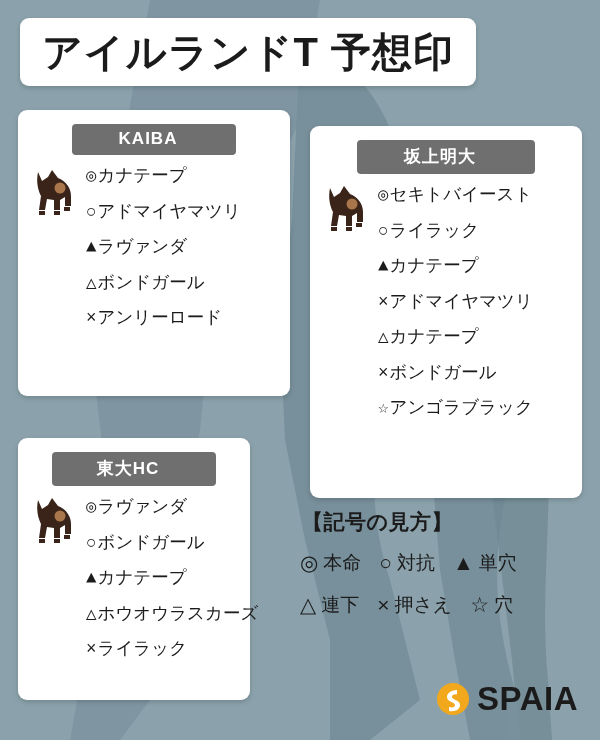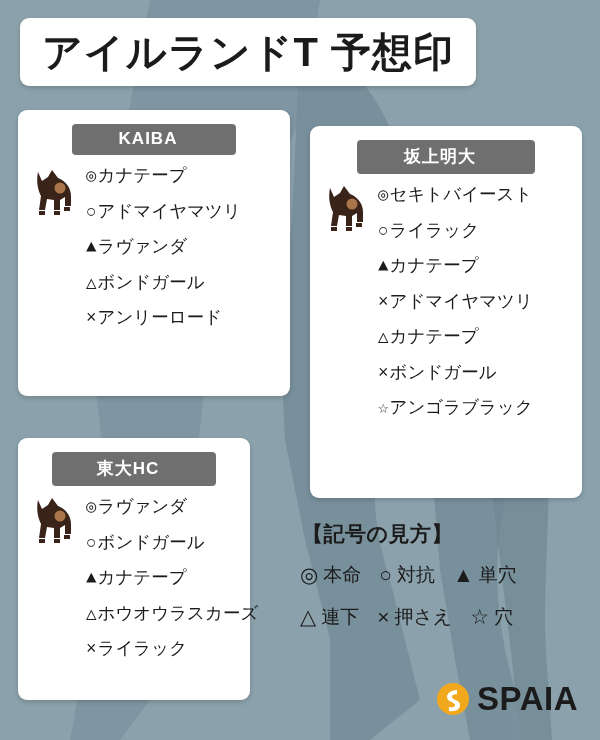--- a/index.html
+++ b/index.html
@@ -111,21 +111,21 @@
     position: absolute;
     left: 300px;
     top: 508px;
     width: 290px;
     z-index: 3;
   }
   .legend-title {
     font-size: 21px;
     font-weight: bold;
     color: #1b1b1b;
-    margin: 12px 0 14px 2px;
+    margin: 0 0 14px 2px;
     letter-spacing: 0.5px;
   }
   .legend-row {
     display: flex;
     align-items: center;
     margin-bottom: 16px;
   }
   .legend-item {
     font-size: 19px;
     color: #1b1b1b;

